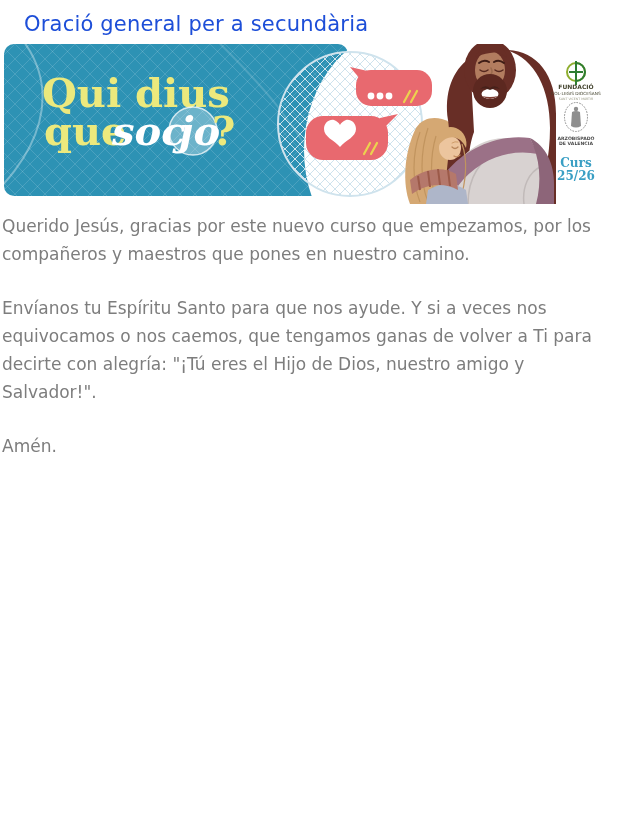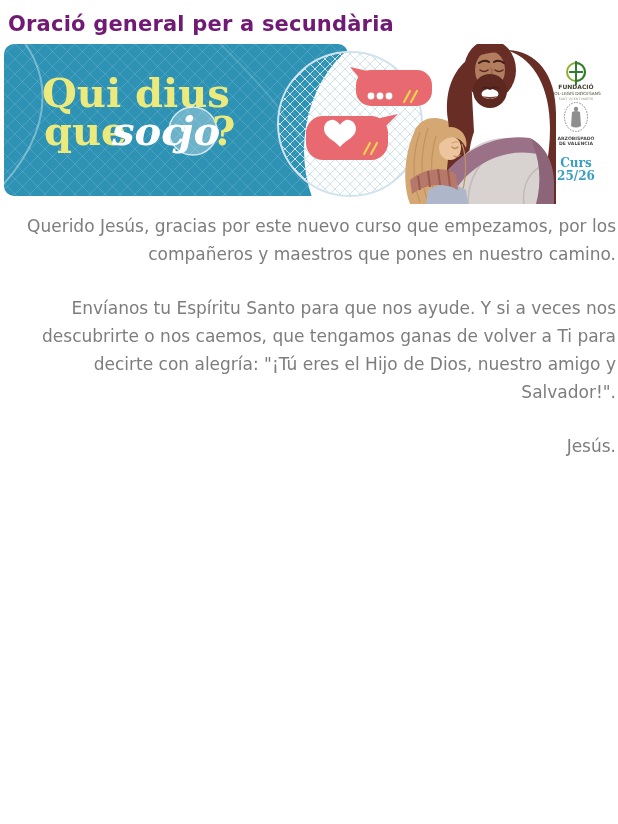--- a/index.html
+++ b/index.html
@@ -1,22 +1,22 @@
 <!DOCTYPE html>
 <html><head>
 <meta charset="utf-8">
 <style>
   html,body{margin:0;padding:0;background:#fff;}
   .page{width:618px;height:824px;position:relative;overflow:hidden;background:#fff;
         font-family:"DejaVu Sans",sans-serif;}
-  .page-title{margin:0;padding:11px 0 0 8px;font-size:21px;font-weight:bold;
-        color:#701a75;letter-spacing:.2px;line-height:26px;}
+  .page-title{margin:0;padding:11px 0 0 24px;font-size:21px;font-weight:normal;
+        color:#1d4ed8;letter-spacing:.2px;line-height:26px;}
   .banner{margin-top:7px;width:508px;height:160px;position:relative;}
   .banner svg{display:block;}
-  .prayer{margin-top:8px;padding:0 2px;text-align:right;color:#7d7d7d;
+  .prayer{margin-top:8px;padding:0 2px;text-align:left;color:#7d7d7d;
         font-size:17px;line-height:28px;}
   .prayer p{margin:0 0 26px 0;}
   .prayer p.amen{margin:4px 0 0 0;}
 </style>
 </head>
 <body>
 
 <div class="page">
 
   <h1 class="page-title">Oració general per a secundària</h1>
@@ -139,17 +139,17 @@
         <text x="576" y="96" font-size="4.6" font-weight="bold" fill="#4a4a4a">ARZOBISPADO</text>
         <text x="576" y="101" font-size="4.6" font-weight="bold" fill="#4a4a4a">DE VALENCIA</text>
         <text x="576" y="123" font-size="12" font-weight="bold" font-family="'DejaVu Serif',serif" fill="#3a9fc4">Curs</text>
         <text x="576" y="136" font-size="12" font-weight="bold" font-family="'DejaVu Serif',serif" fill="#3a9fc4">25/26</text>
       </g>
     </svg>
   </div>
 
   <div class="prayer">
     <p>Querido Jesús, gracias por este nuevo curso que empezamos, por los compañeros y maestros que pones en nuestro camino.</p>
-    <p>Envíanos tu Espíritu Santo para que nos ayude. Y si a veces nos descubrirte o nos caemos, que tengamos ganas de volver a Ti para decirte con alegría: "¡Tú eres el Hijo de Dios, nuestro amigo y Salvador!".</p>
-    <p class="amen">Jesús.</p>
+    <p>Envíanos tu Espíritu Santo para que nos ayude. Y si a veces nos equivocamos o nos caemos, que tengamos ganas de volver a Ti para decirte con alegría: "¡Tú eres el Hijo de Dios, nuestro amigo y Salvador!".</p>
+    <p class="amen">Amén.</p>
   </div>
 
 </div>
 
 </body></html>

